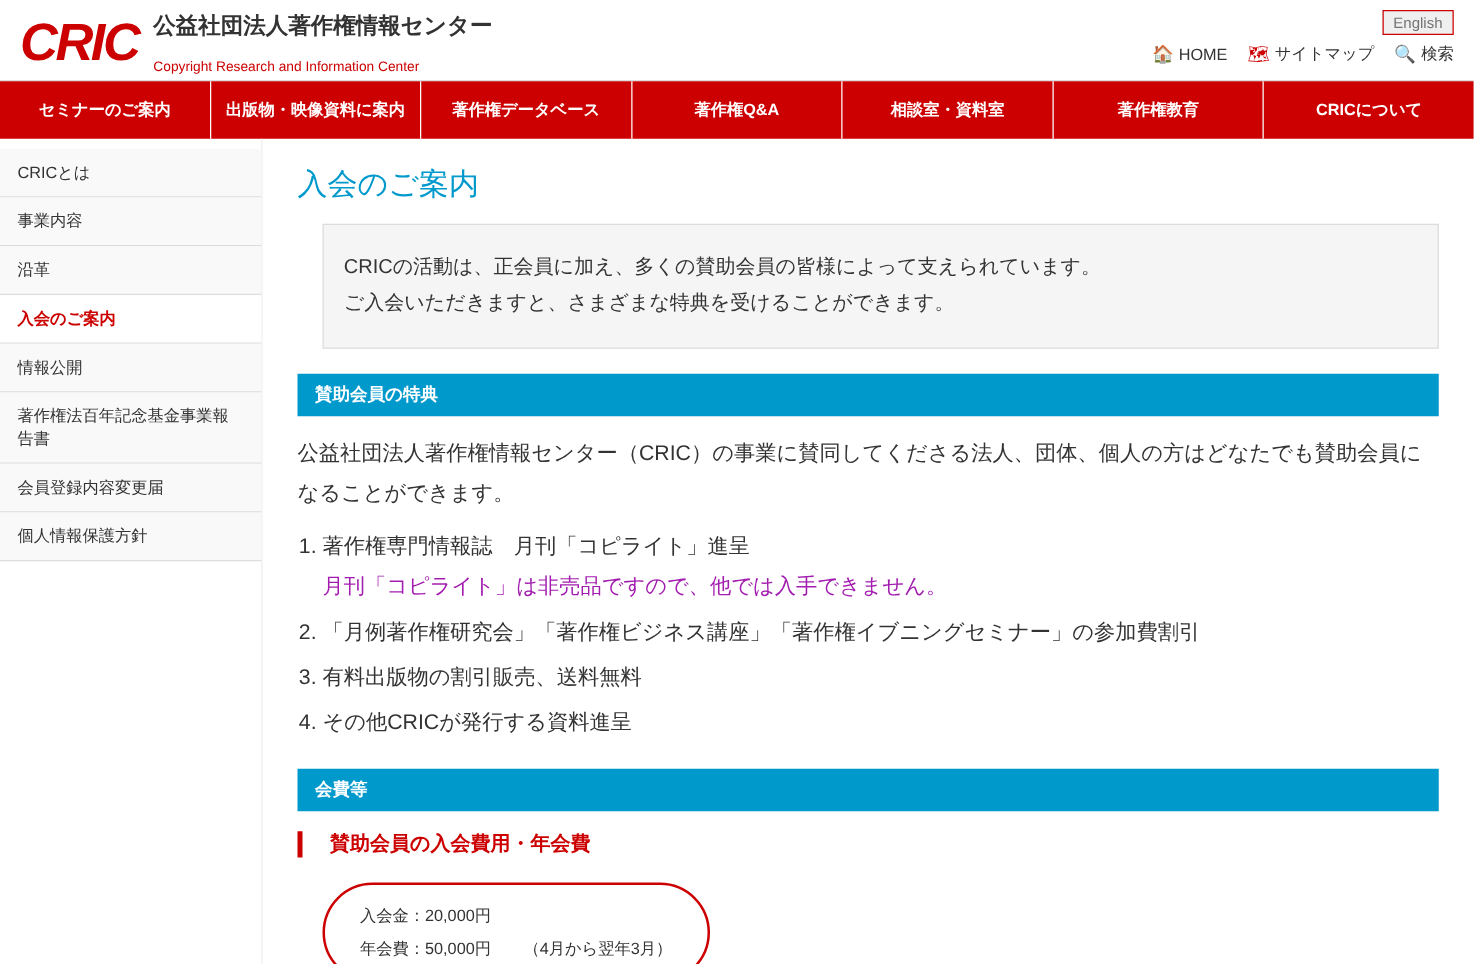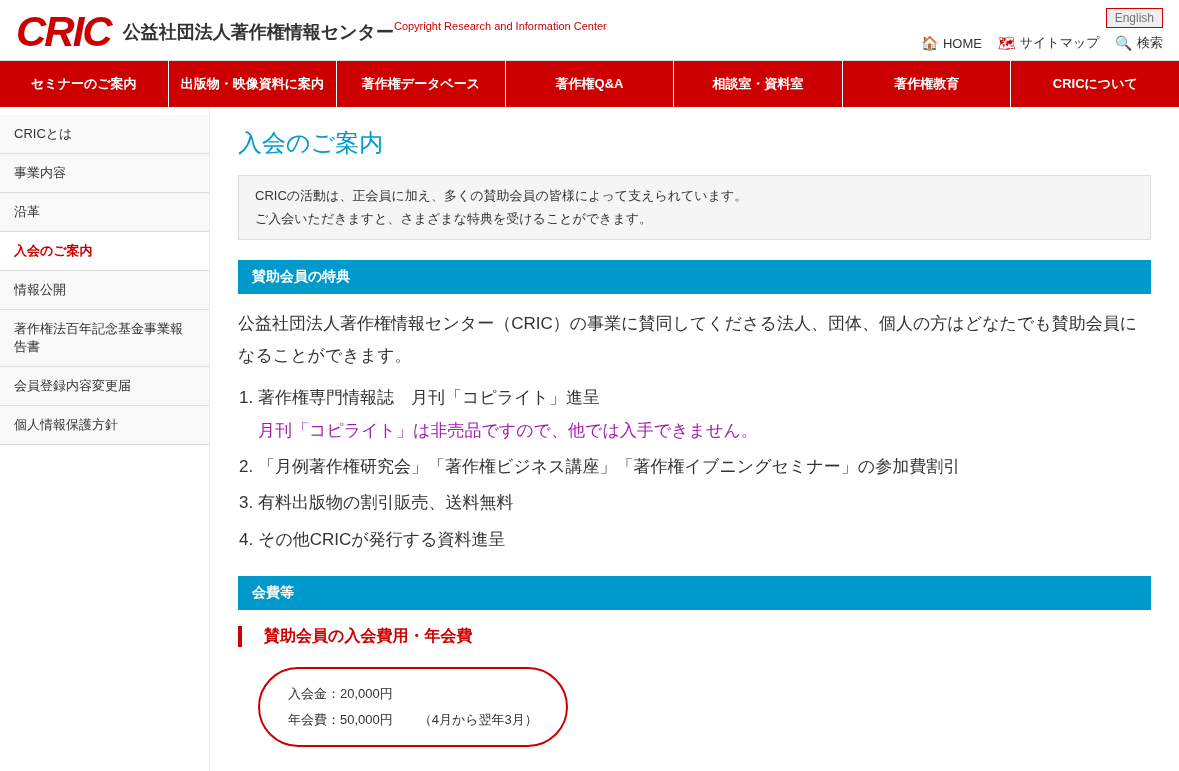--- a/index.html
+++ b/index.html
@@ -1,19 +1,19 @@
 <!DOCTYPE html>
 <html><head>
   <meta charset="utf-8">
   <style>
     * { margin: 0; padding: 0; box-sizing: border-box; }
     body { font-family: 'MS PGothic', 'Hiragino Kaku Gothic Pro', Meiryo, sans-serif; font-size: 13px; background: #fff; color: #333; }
     .header-left { display: flex; align-items: center; gap: 12px; }
     .logo-cric { color: #cc0000; font-size: 42px; font-weight: bold; font-style: italic; letter-spacing: -2px; }
-    .logo-text { display: flex; flex-direction: row; }
+    .logo-text { display: flex; flex-direction: column; gap: 16px; }
     .logo-title { font-size: 18px; font-weight: bold; color: #333; }
     .logo-subtitle { font-size: 11px; color: #cc0000; }
     .english-btn { border: 1px solid #cc0000; color: #737373; padding: 2px 8px; font-size: 12px; cursor: pointer; }
     .header-nav { display: flex; align-items: center; gap: 16px; }
     .header-nav-item { display: flex; align-items: center; gap: 4px; font-size: 13px; color: #333; cursor: pointer; }
     .header-nav-item .icon { color: #cc0000; font-size: 14px; }
 
     
     .main-nav { display: flex; background: #cc0000; }
     .main-nav-item { flex: 1; text-align: center; padding: 14px 4px; color: #fff; font-size: 13px; font-weight: bold; cursor: pointer; border-right: 1px solid #fff; }
@@ -27,21 +27,21 @@
     .sidebar-item { padding: 10px 14px; border-bottom: 1px solid #ddd; font-size: 13px; color: #333; cursor: pointer; background: #f9f9f9; }
     .sidebar-item.active { background: #fff; font-weight: bold; color: #cc0000; }
 
     
     .main-content { flex: 1; padding: 20px 28px; }
 
     
     .page-title { font-size: 24px; color: #0099cc; font-weight: normal; margin-bottom: 16px; border-bottom: none; }
 
     
-    .intro-box { background: #f5f5f5; border: 1px solid #ddd; padding: 8px 16px; margin-bottom: 20px; font-size: 13px; line-height: 1.8; }
+    .intro-box { background: #f5f5f5; border: 1px solid #ddd; padding: 20px 16px; margin-bottom: 20px; font-size: 16px; line-height: 1.8; margin-left: 20px; }
 
     
     .section-header { background: #0099cc; color: #fff; padding: 8px 14px; font-size: 14px; font-weight: bold; margin-bottom: 14px; }
 
     
     .section-content { margin-bottom: 20px; font-size: 17px; line-height: 1.9; }
     .section-content ol { padding-left: 20px; }
     .section-content ol li { margin-bottom: 4px; }
     .red-text { color: #a21caf; }
 

